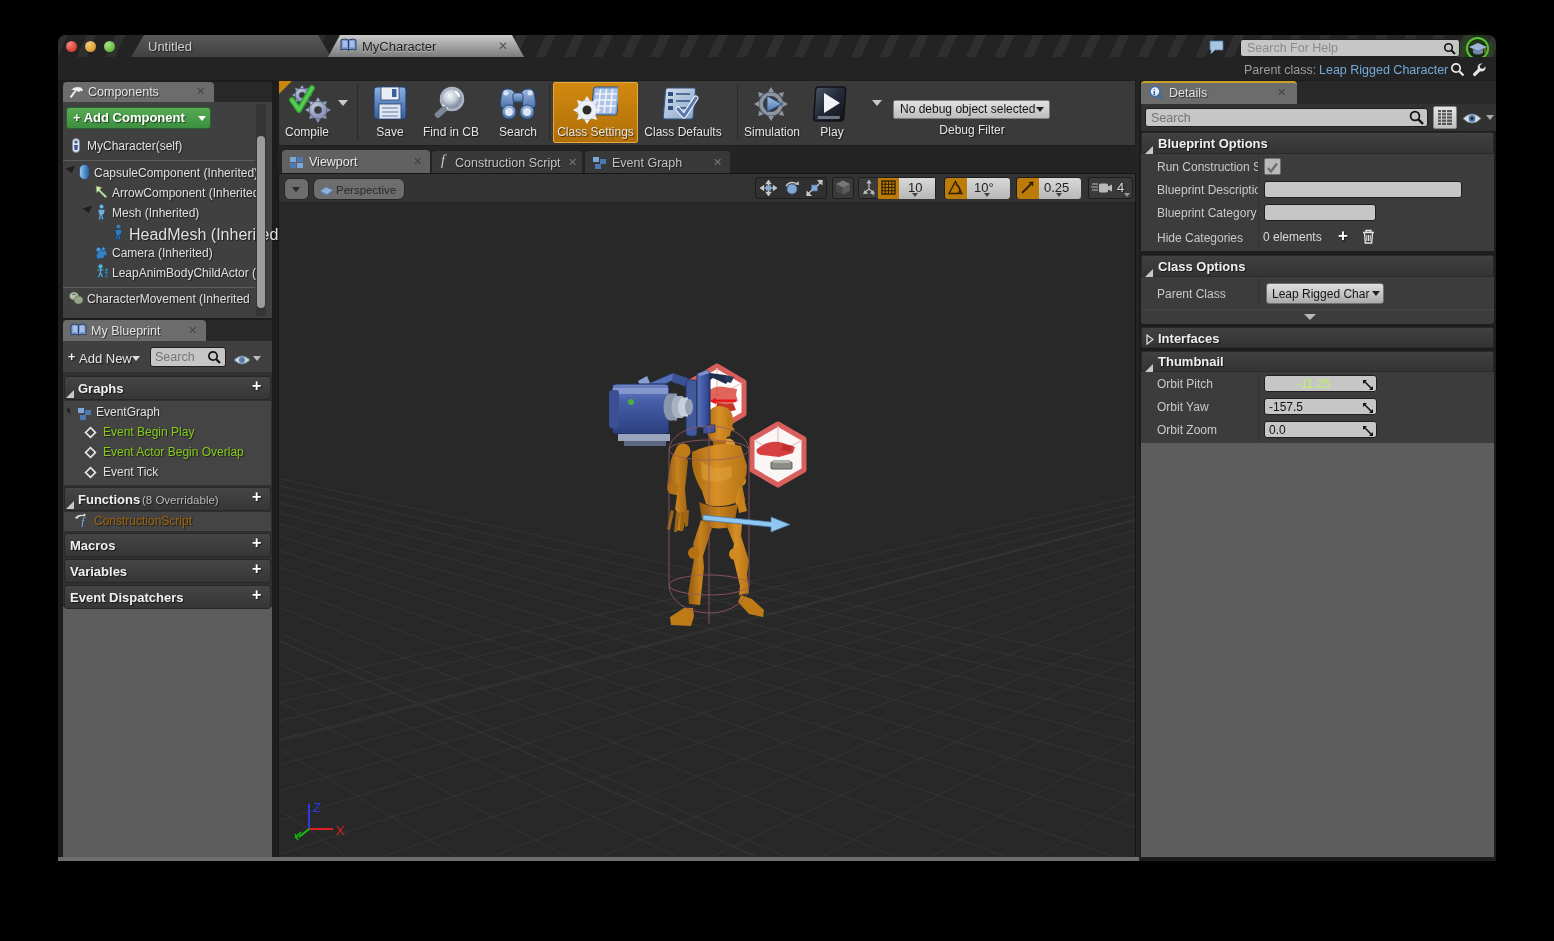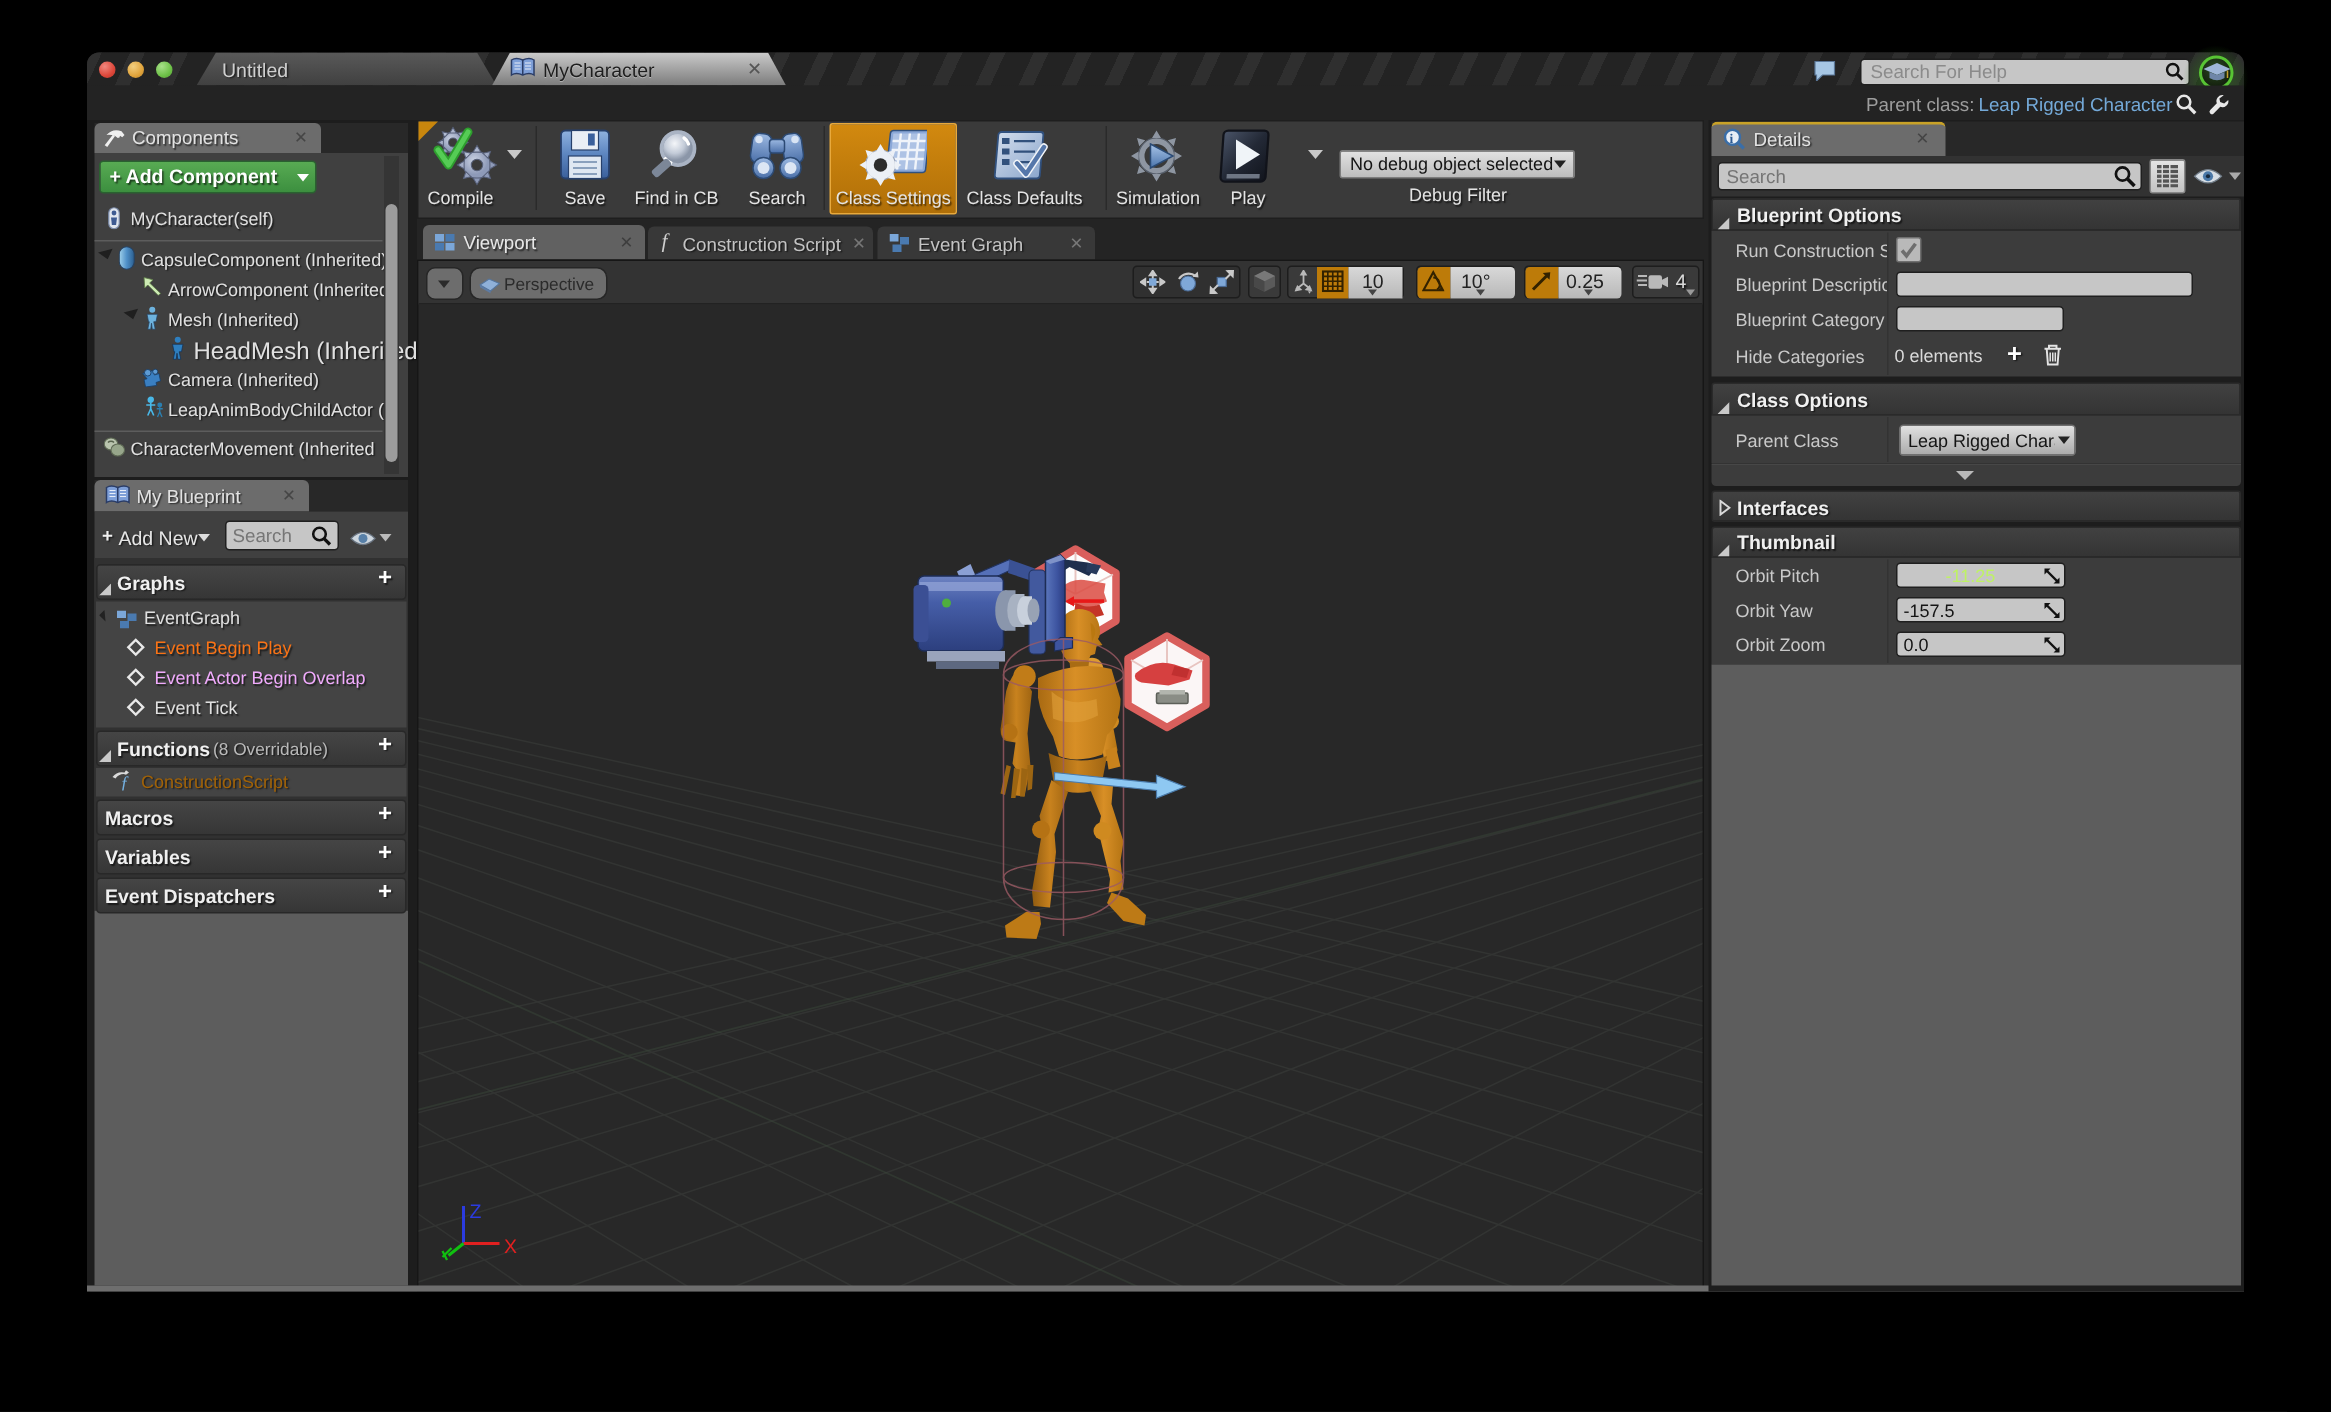--- a/index.html
+++ b/index.html
@@ -190,25 +190,25 @@
 <div class="a" style="left:67px;top:408px;width:0;height:0;border-top:5px solid transparent;border-left:6px solid #222;transform:rotate(45deg)"></div>
 <div class="a" style="left:78px;top:406px;width:14px;height:12px"><svg width="14" height="12" viewBox="0 0 14 12">
       <rect x="0" y="0" width="6" height="5" fill="#7ba7d9"></rect>
       <rect x="7" y="2" width="6" height="5" fill="#4a7ab0"></rect>
       <rect x="2" y="7" width="6" height="5" fill="#4a7ab0"></rect>
     </svg></div>
 <div class="a ts" style="left:96px;top:405px;color:#e0e0e0;font-size:12px">EventGraph</div>
 <div class="a" style="left:84px;top:425px;width:13px;height:13px"><svg width="13" height="13" viewBox="0 0 13 13">
       <rect x="3" y="3" width="7" height="7" fill="none" stroke="#e8e8e8" stroke-width="1.6" transform="rotate(45 6.5 6.5)"></rect>
     </svg></div>
-<div class="a ts" style="left:103px;top:425px;color:#f97316;font-size:12px">Event Begin Play</div>
+<div class="a ts" style="left:103px;top:425px;color:#84cc16;font-size:12px">Event Begin Play</div>
 <div class="a" style="left:84px;top:445px;width:13px;height:13px"><svg width="13" height="13" viewBox="0 0 13 13">
       <rect x="3" y="3" width="7" height="7" fill="none" stroke="#e8e8e8" stroke-width="1.6" transform="rotate(45 6.5 6.5)"></rect>
     </svg></div>
-<div class="a ts" style="left:103px;top:445px;color:#f0abfc;font-size:12px">Event Actor Begin Overlap</div>
+<div class="a ts" style="left:103px;top:445px;color:#84cc16;font-size:12px">Event Actor Begin Overlap</div>
 <div class="a" style="left:84px;top:465px;width:13px;height:13px"><svg width="13" height="13" viewBox="0 0 13 13">
       <rect x="3" y="3" width="7" height="7" fill="none" stroke="#e8e8e8" stroke-width="1.6" transform="rotate(45 6.5 6.5)"></rect>
     </svg></div>
 <div class="a ts" style="left:103px;top:465px;color:#e0e0e0;font-size:12px">Event Tick</div>
 
 <div class="a" style="left:64px;top:487px;width:207px;height:24px;background:linear-gradient(#454545,#363636);border-radius:3px;border:1px solid #282828"></div>
 <div class="a" style="left:66px;top:495px;width:8px;height:8px"><svg width="8" height="8" viewBox="0 0 8 8">
       <polygon points="0,8 8,8 8,0" fill="#c9c9c9"></polygon>
     </svg></div>
 <div class="a ts hdrbold" style="left:78px;top:492px">Functions</div>

